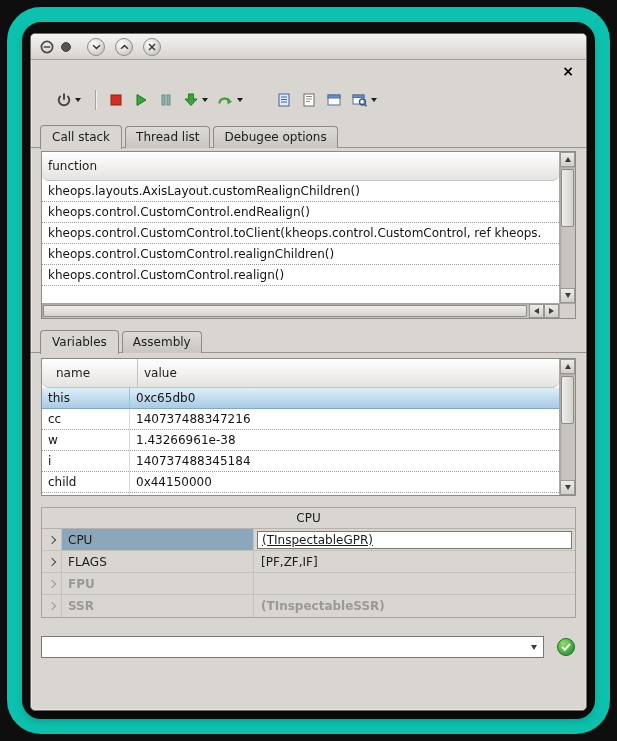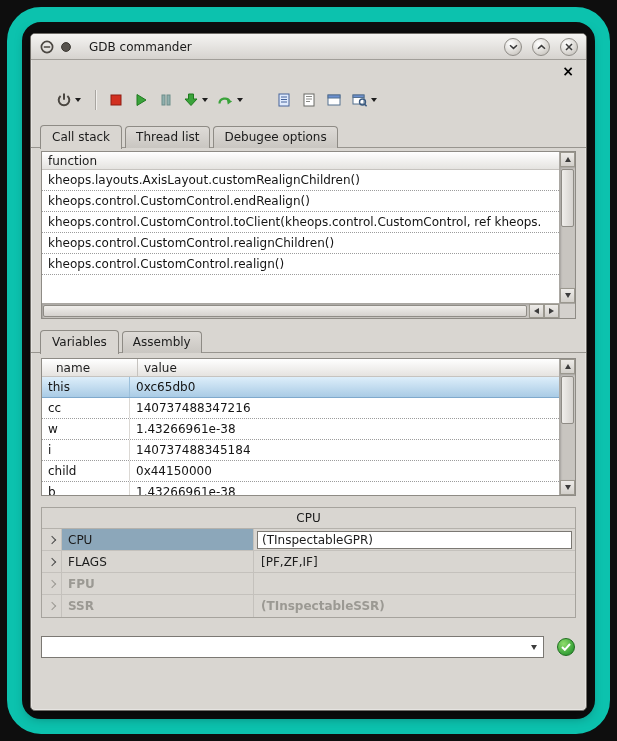--- a/index.html
+++ b/index.html
@@ -40,22 +40,22 @@
     border:1px solid #8e8b85; border-bottom:none; border-radius:4px 4px 0 0;
     padding:3px 10px 4px; font-size:12px; color:#1c1c1c; margin-right:3px; }
   .tab.active { background:#d9d6d1; z-index:2; padding:4px 11px 5px; margin-bottom:-1px; }
 
   
   .panel-table { margin:3px 10px 0; background:#fff; border:1px solid #8e8b85; position:relative; }
   .cs-table { height:168px; }
   .vars-table { margin-top:5px; height:138px; }
   .cs-inner { position:absolute; left:0; top:0; right:16px; bottom:15px; overflow:hidden; }
   .vars-inner { position:absolute; left:0; top:0; right:16px; bottom:0; overflow:hidden; }
-  .list-header { height:18px; background:linear-gradient(#ffffff,#e5e3e0); border-bottom:1px solid #c6c3bf;
-    display:flex; align-items:center; font-size:12px; color:#1c1c1c; }
+  .list-header { height:29px; background:linear-gradient(#ffffff,#e5e3e0); border-bottom:1px solid #c6c3bf;
+    display:flex; align-items:center; font-size:12px; color:#1c1c1c;border-radius:7px; }
   .lh-cell { padding-left:6px; height:100%; display:flex; align-items:center; }
   .lh-name { width:88px; border-right:1px solid #c6c3bf;margin-left:8px; }
   .cs-row { height:21px; display:flex; align-items:center; padding-left:6px; font-size:12px;
     color:#141414; border-bottom:1px dotted #9c9c9c; white-space:nowrap; overflow:hidden; }
   .var-row { display:flex; height:21px; border-bottom:1px dotted #9c9c9c; font-size:12px; color:#141414; }
   .var-name { width:88px; padding-left:6px; border-right:1px solid #dbd8d4; display:flex; align-items:center; }
   .var-value { flex:1; padding-left:6px; display:flex; align-items:center; white-space:nowrap; }
   .var-row.selected { background:linear-gradient(#ddeefa,#a9cbe5); border-bottom:1px solid #7fa9cc; }
   .var-row.selected .var-name { border-right-color:#9cc0db; }
 
@@ -95,21 +95,21 @@
     font-size:12px; color:#1c1c1c; }
   .cpu-grid { border-top:1px solid #b5b2ac; }
   .cpu-row { display:flex; height:22px; border-bottom:1px solid #c4c1bc; font-size:12px; color:#1c1c1c; }
   .cpu-row:last-child { border-bottom:none; }
   .cpu-exp { width:20px; display:flex; align-items:center; justify-content:center; border-right:1px solid #c4c1bc; }
   .cpu-name { width:192px; display:flex; align-items:center; padding-left:6px; border-right:1px solid #c4c1bc; }
   .cpu-val { flex:1; display:flex; align-items:center; padding:1px 3px; }
   .cpu-val > span { padding-left:4px; }
   .cpu-row.sel .cpu-name { background:#8ca7ba; }
   .cpu-editor { flex:1; height:18px; background:#fff; border:1px solid #7b7873; display:flex;
-    align-items:center; padding-left:5px; }
+    align-items:center; padding-left:5px;text-decoration:underline; }
   .cpu-row.dim .cpu-name, .cpu-row.dim .cpu-val { color:#9b9993;font-weight:bold; }
   .chev { width:6px; height:6px; border-top:1.6px solid #4a4a4a; border-right:1.6px solid #4a4a4a;
     transform:rotate(45deg); }
   .cpu-row.dim .chev { border-color:#9b9993; }
 
   
   .bottom-row { margin:18px 10px 0; display:flex; align-items:center; }
   .combo { flex:1; height:22px; background:#fff; border:1px solid #7b7873; display:flex; align-items:center; }
   .combo-input { flex:1; border:none; outline:none; height:100%; padding:0 6px;
     font-family:"DejaVu Sans","Liberation Sans",sans-serif; font-size:12px; background:transparent; }
@@ -132,21 +132,20 @@
         <svg width="16" height="16" viewBox="0 0 16 16">
             <circle cx="8" cy="8" r="5.6" fill="none" stroke="#4b4742" stroke-width="1.7"></circle>
             <path d="M4.8 8h6.4" stroke="#4b4742" stroke-width="1.4"></path>
           </svg>
       </span>
       <span class="tb-ico">
         <svg width="12" height="12" viewBox="0 0 12 12">
             <circle cx="6" cy="6" r="4.4" fill="#57534e" stroke="#38352f"></circle>
           </svg>
       </span>
-      <span class="tb-title">GDB commander</span>
       <span class="cbtn">
         <svg width="9" height="6" viewBox="0 0 9 6">
             <path d="M1 1.2l3.5 3.2L8 1.2" stroke="#3a3a3a" stroke-width="1.5" fill="none"></path>
           </svg>
       </span>
       <span class="cbtn">
         <svg width="9" height="6" viewBox="0 0 9 6">
             <path d="M1 4.8L4.5 1.6 8 4.8" stroke="#3a3a3a" stroke-width="1.5" fill="none"></path>
           </svg>
       </span>

